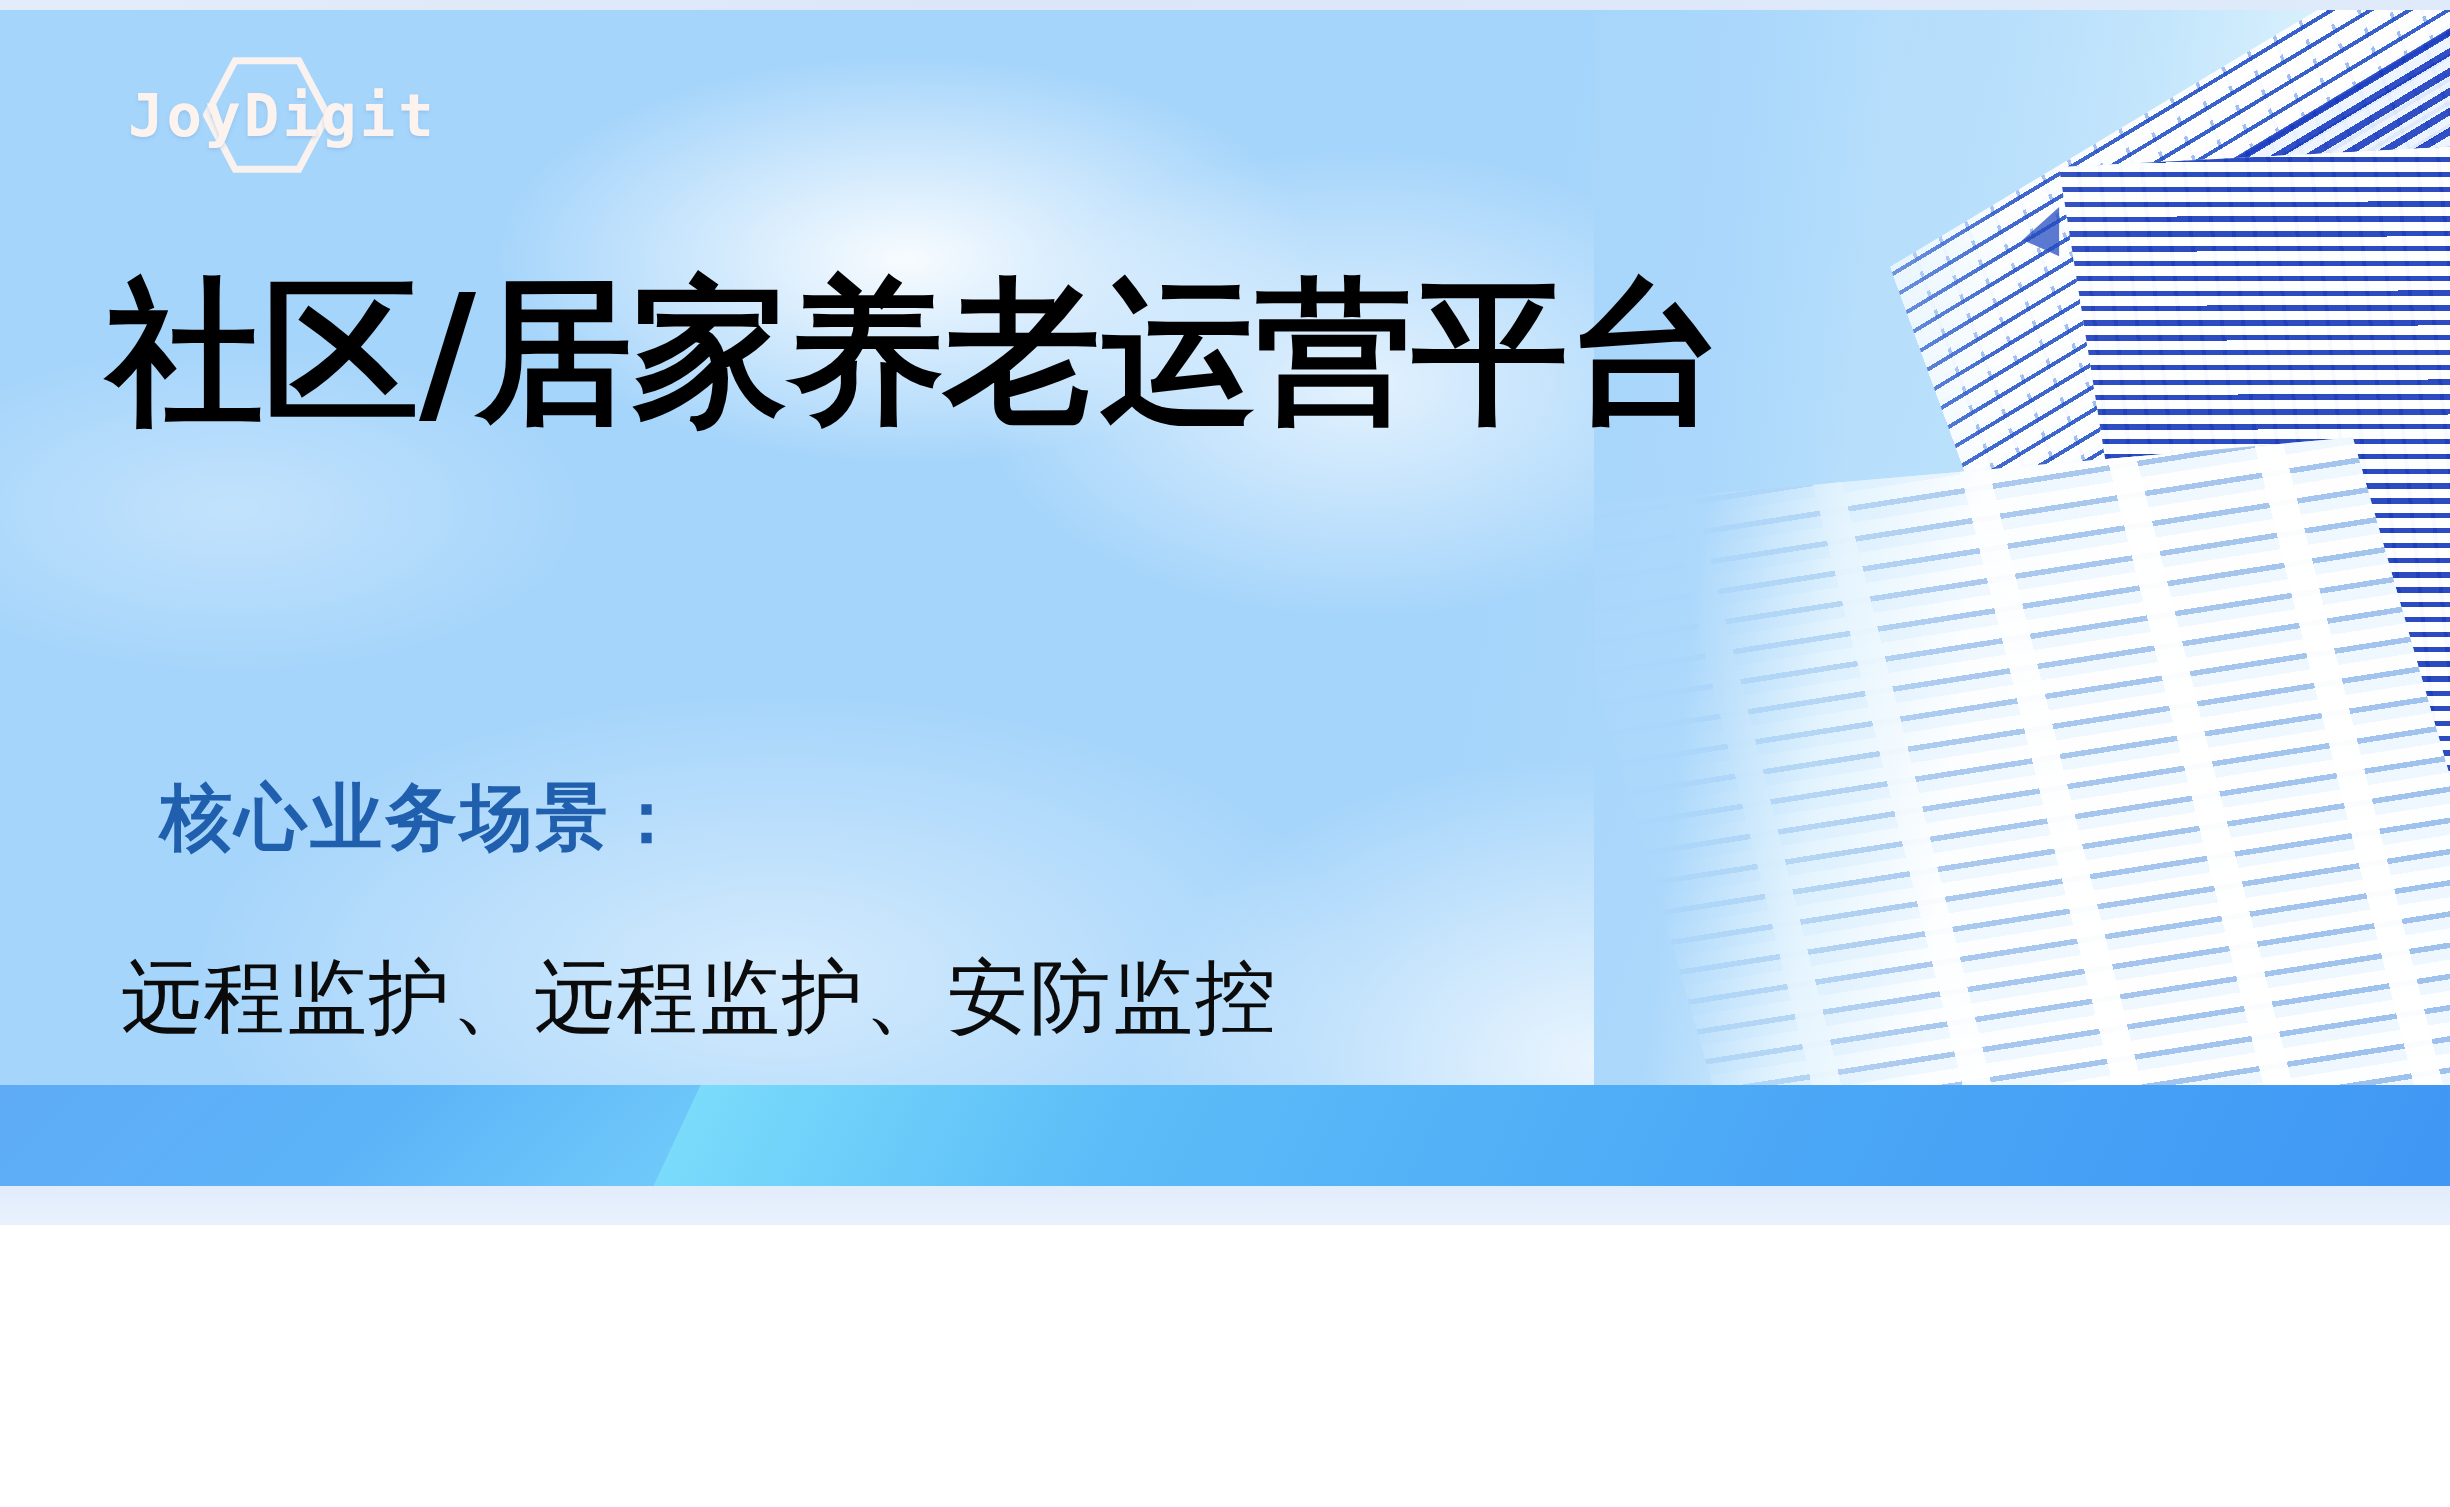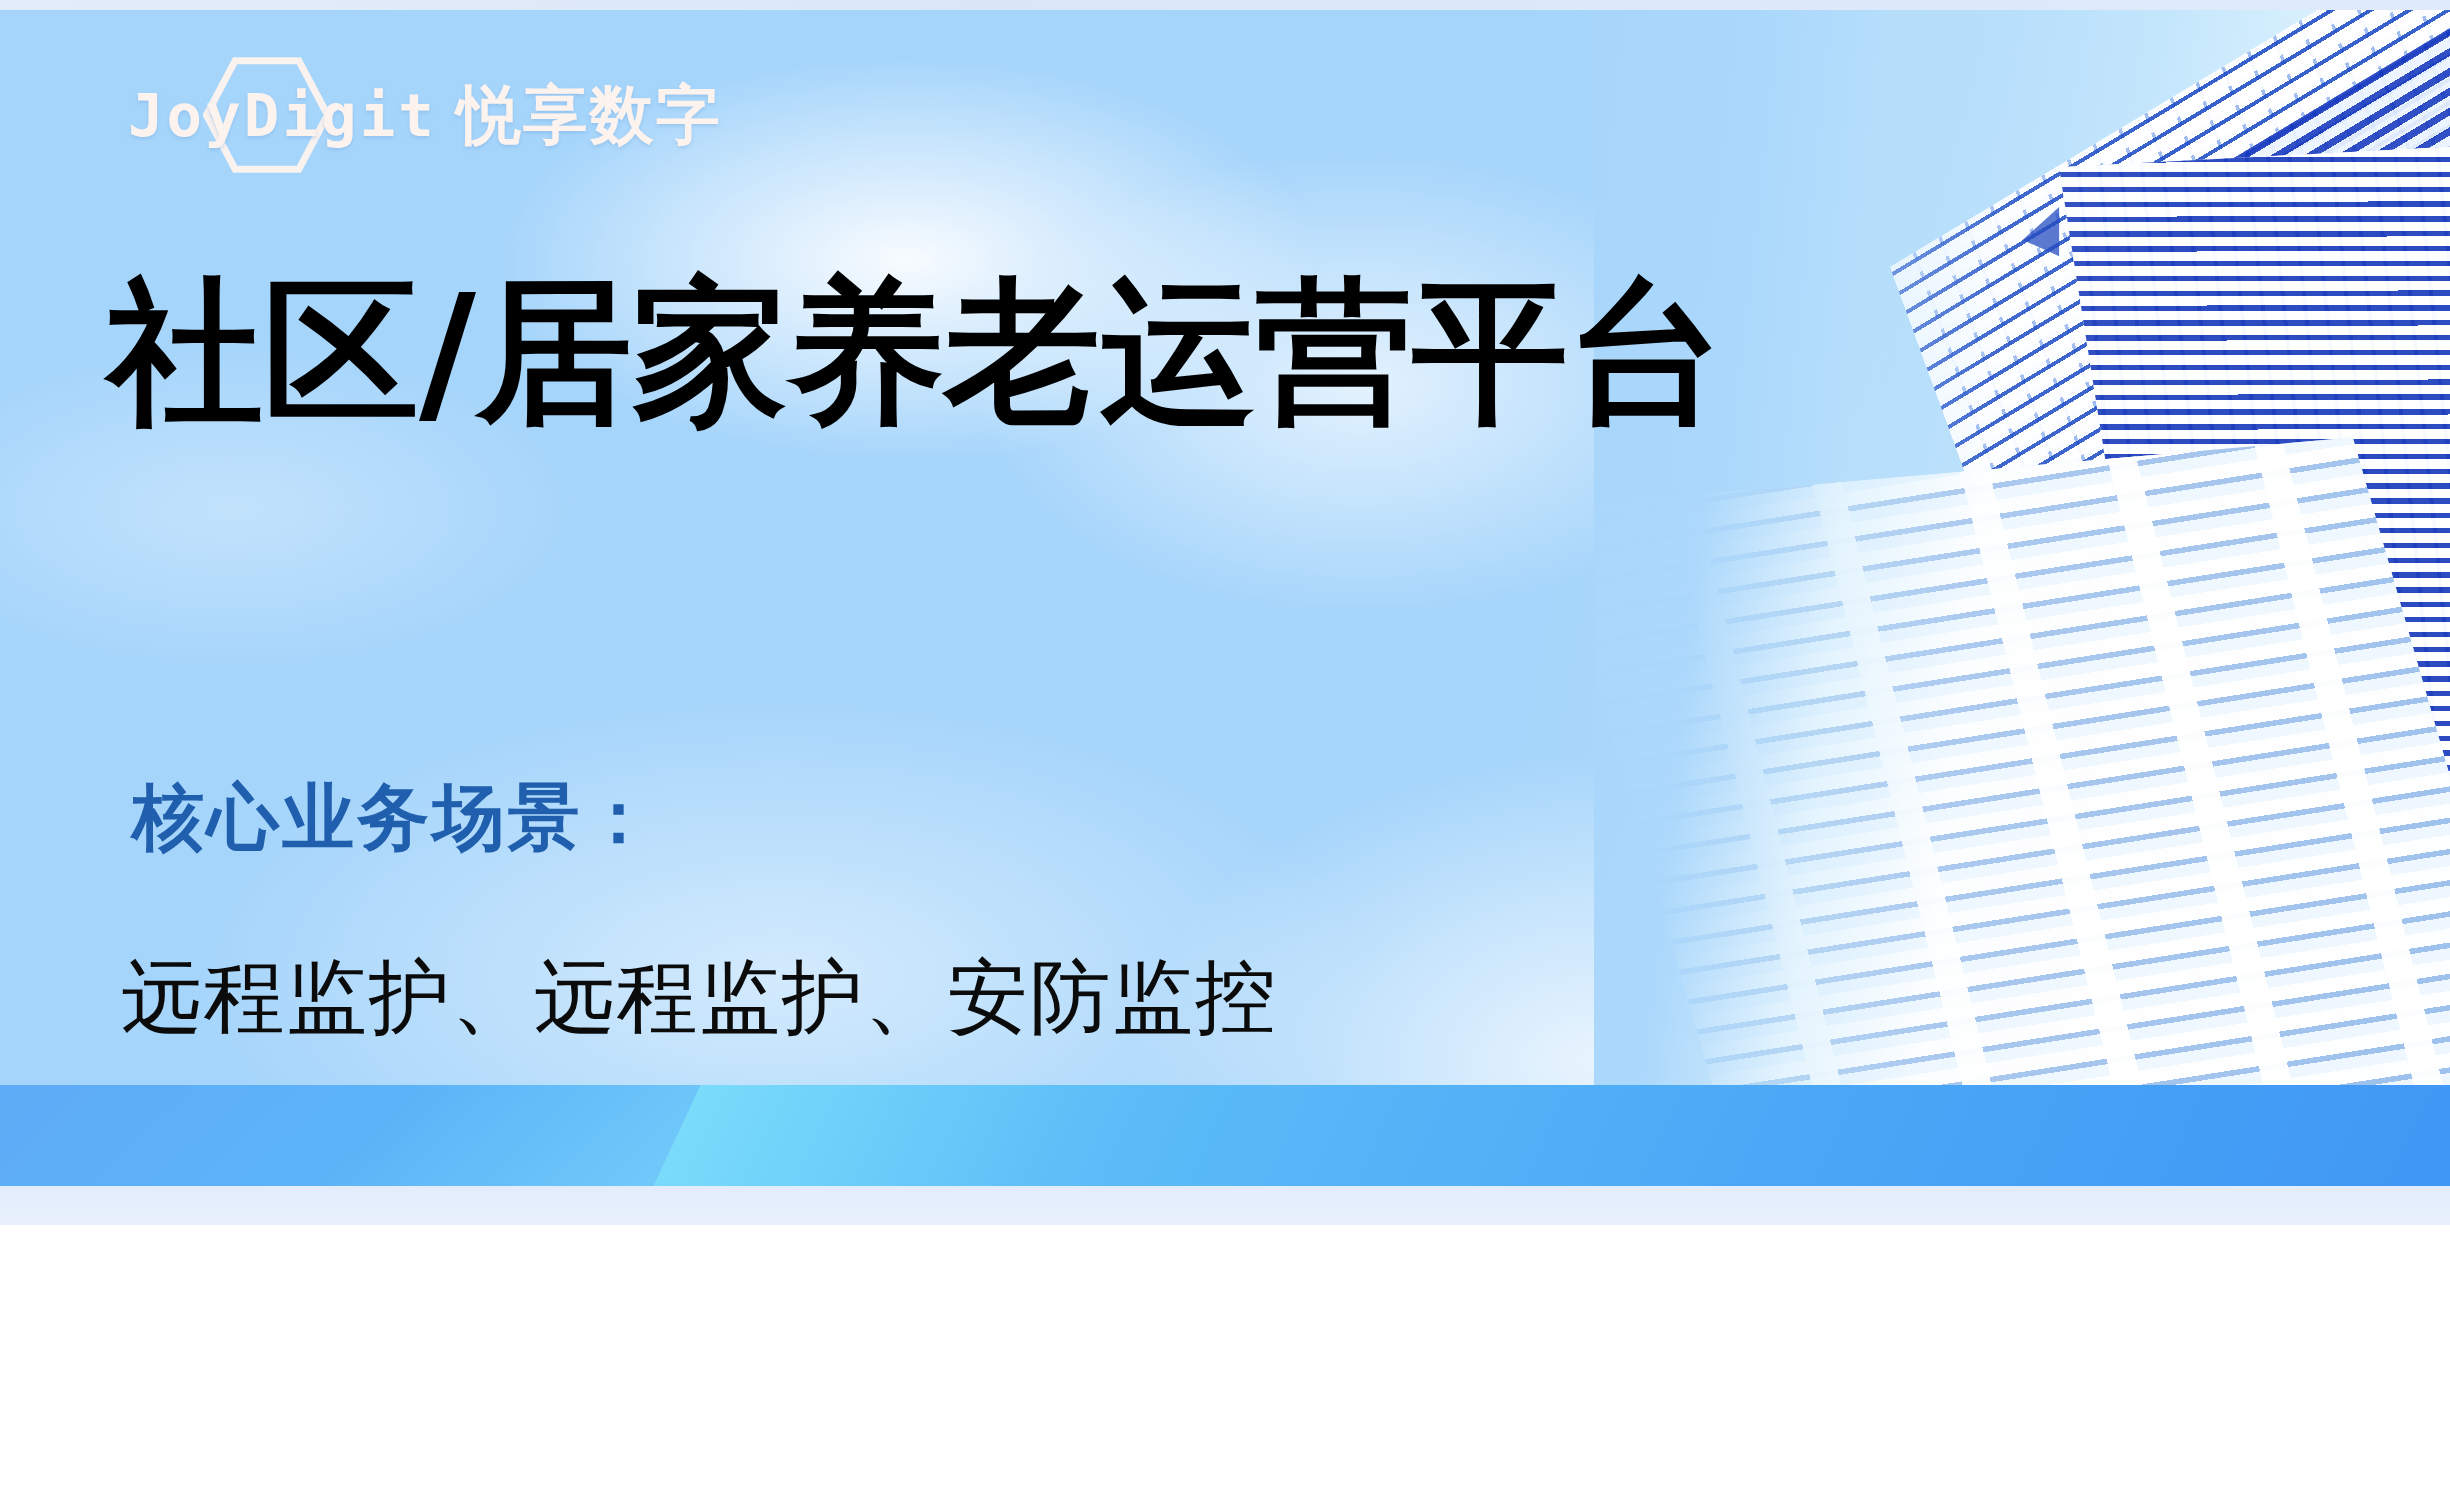--- a/index.html
+++ b/index.html
@@ -249,21 +249,21 @@
     font-size: 156px;
     line-height: 1.08;
     letter-spacing: 0px;
     color: #000000;
     white-space: nowrap;
   }
 
   
   .section-label {
     position: absolute;
-    left: 132px;
+    left: 160px;
     top: 778px;
     font-family: "DejaVu Sans", "Liberation Sans", sans-serif;
     font-weight: bold;
     font-size: 72px;
     line-height: 1.1;
     letter-spacing: 3.1px;
     color: #1f5fad;
     white-space: nowrap;
   }
 
@@ -354,21 +354,20 @@
     <div class="photo-blend-v"></div>
   </div>
 
   <div class="logo">
     <div class="logo-hex">
       <svg viewBox="0 0 164 152" xmlns="http://www.w3.org/2000/svg">
         <polygon points="41,6 123,6 160,76 123,146 41,146 4,76" fill="none" stroke="#fdf3ee" stroke-width="9" stroke-linejoin="miter" opacity="0.95"></polygon>
       </svg>
     </div>
     <span class="logo-word">JoyDigit</span>
-    <span class="logo-cn">悦享数字</span>
   </div>
 
   <div class="main-title">社区/居家养老运营平台</div>
 
   <div class="section-label">核心业务场景：</div>
 
   <div class="body-lines">
     <div class="body-line">远程监护、远程监护、安防监控</div>
   </div>
 

